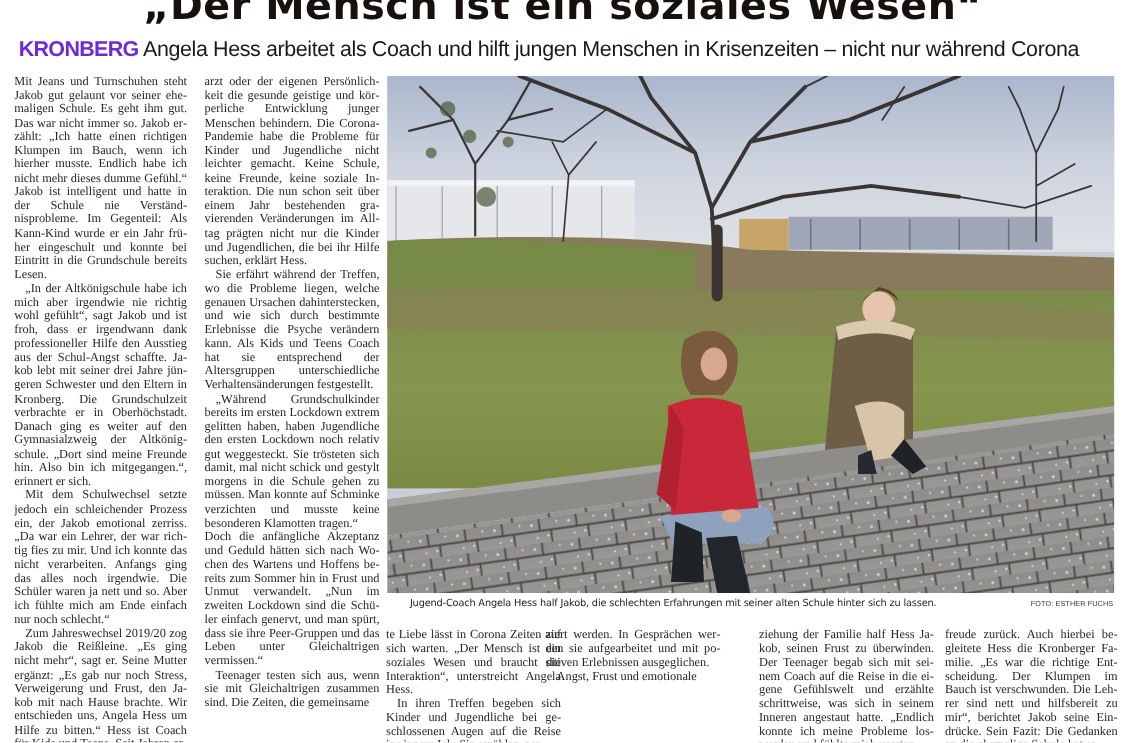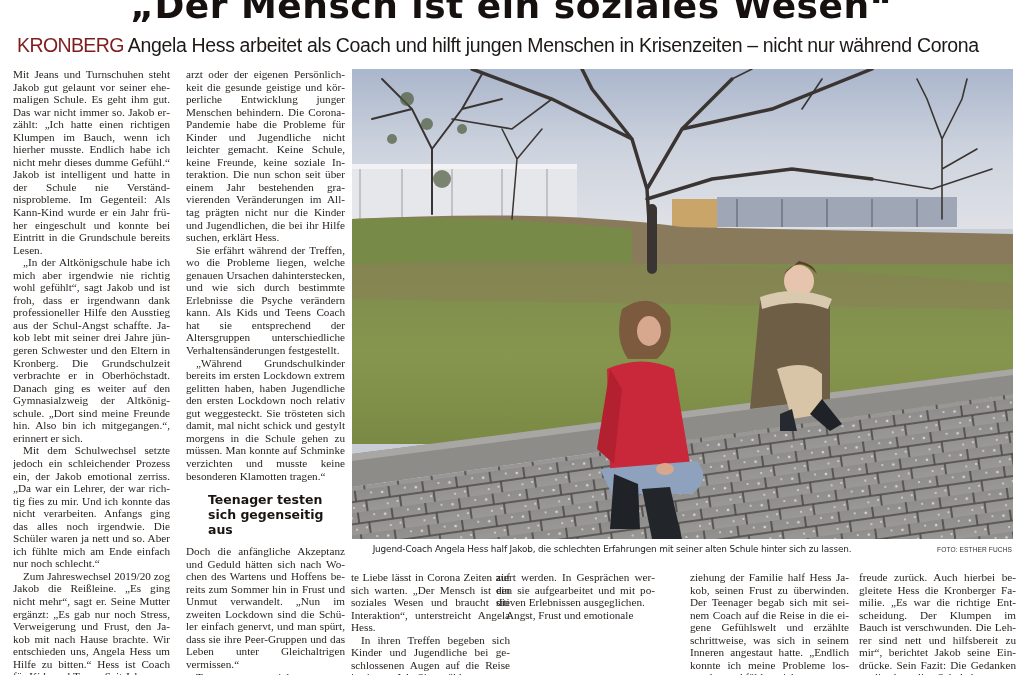--- a/index.html
+++ b/index.html
@@ -12,21 +12,21 @@
       font-family: "DejaVu Sans", "Liberation Sans", sans-serif;
       font-weight: bold; font-size: 36px; letter-spacing: 0.5px;
       color: #16110f; line-height: 40px; white-space: nowrap;
     }
     .subline {
       position: absolute; left: 17px; top: 33px; width: 1000px;
       font-family: "Liberation Sans", "DejaVu Sans", sans-serif;
       font-size: 19.5px; line-height: 24px; color: #1c1816; white-space: nowrap;
       letter-spacing: -0.35px;
     }
-    .subline .dateline { color: #7f1d1d; font-weight: normal; letter-spacing: -0.6px; }
+    .subline .dateline { color: #6d28d9; font-weight: bold; letter-spacing: -0.6px; }
 
     .col {
       position: absolute; top: 68px;
       font-family: "Liberation Serif", "DejaVu Serif", serif;
       font-size: 11.2px; line-height: 12.55px; color: #2a2420;
       text-align: justify; hyphens: manual; overflow: hidden;
     }
     .col p { text-indent: 0; }
     .col p + p { text-indent: 10px; }
     .col p.first { text-indent: 0; }
@@ -78,21 +78,20 @@
   <p class="first">Mit Jeans und Turnschuhen steht Jakob gut gelaunt vor seiner ehe­maligen Schule. Es geht ihm gut. Das war nicht immer so. Jakob er­zählt: „Ich hatte einen richtigen Klumpen im Bauch, wenn ich hierher musste. Endlich habe ich nicht mehr dieses dumme Ge­fühl.“ Jakob ist intelligent und hatte in der Schule nie Verständ­nisprobleme. Im Gegenteil: Als Kann-Kind wurde er ein Jahr frü­her eingeschult und konnte bei Eintritt in die Grundschule be­reits Lesen.</p>
   <p>„In der Altkönigschule habe ich mich aber irgendwie nie richtig wohl gefühlt“, sagt Jakob und ist froh, dass er irgendwann dank professioneller Hilfe den Ausstieg aus der Schul-Angst schaffte. Ja­kob lebt mit seiner drei Jahre jün­geren Schwester und den Eltern in Kronberg. Die Grundschulzeit verbrachte er in Oberhöchstadt. Danach ging es weiter auf den Gymnasialzweig der Altkönig­schule. „Dort sind meine Freunde hin. Also bin ich mitgegangen.“, erinnert er sich.</p>
   <p>Mit dem Schulwechsel setzte jedoch ein schleichender Prozess ein, der Jakob emotional zerriss. „Da war ein Lehrer, der war rich­tig fies zu mir. Und ich konnte das nicht verarbeiten. Anfangs ging das alles noch irgendwie. Die Schüler waren ja nett und so. Aber ich fühlte mich am Ende einfach nur noch schlecht.“</p>
   <p>Zum Jahreswechsel 2019/20 zog Jakob die Reißleine. „Es ging nicht mehr“, sagt er. Seine Mutter ergänzt: „Es gab nur noch Stress, Verweigerung und Frust, den Ja­kob mit nach Hause brachte. Wir entschieden uns, Angela Hess um Hilfe zu bitten.“ Hess ist Coach für Kids und Teens. Seit Jahren ar­beitet sie mit Kindern und Ju­gendlichen, die durch Erlebnisse im persönlichen Umfeld emotio­</p>
 </div>
 
 <div class="col col2">
   <p class="first">arzt oder der eigenen Persönlich­keit die gesunde geistige und kör­perliche Entwicklung junger Menschen behindern. Die Corona-Pandemie habe die Probleme für Kinder und Jugendliche nicht leichter gemacht. Keine Schule, keine Freunde, keine soziale In­teraktion. Die nun schon seit über einem Jahr bestehenden gra­vierenden Veränderungen im All­tag prägten nicht nur die Kinder und Jugendlichen, die bei ihr Hil­fe suchen, erklärt Hess.</p>
   <p>Sie erfährt während der Tref­fen, wo die Probleme liegen, wel­che genauen Ursachen dahinter­stecken, und wie sich durch be­stimmte Erlebnisse die Psyche verändern kann. Als Kids und Teens Coach hat sie entsprechend der Altersgruppen unterschiedli­che Verhaltensänderungen festge­stellt.</p>
   <p>„Während Grundschulkinder bereits im ersten Lockdown ex­trem gelitten haben, haben Ju­gendliche den ersten Lockdown noch relativ gut weggesteckt. Sie trösteten sich damit, mal nicht schick und gestylt morgens in die Schule gehen zu müssen. Man konnte auf Schminke verzichten und musste keine besonderen Klamotten tragen.“</p>
-  <div class="subhead">Teenager testen sich gegenseitig aus</div>
   <p class="first">Doch die anfängliche Akzeptanz und Geduld hätten sich nach Wo­chen des Wartens und Hoffens be­reits zum Sommer hin in Frust und Unmut verwandelt. „Nun im zweiten Lockdown sind die Schü­ler einfach genervt, und man spürt, dass sie ihre Peer-Gruppen und das Leben unter Gleichaltri­gen vermissen.“</p>
   <p>Teenager testen sich aus, wenn sie mit Gleichaltrigen zusammen sind. Die Zeiten, die gemeinsame</p>
 </div>
 
 <div class="photo">
   <svg viewBox="0 0 661 470" preserveAspectRatio="none">
     <defs>
       <linearGradient id="sky" x1="0" y1="0" x2="0" y2="1">
         <stop offset="0" stop-color="#aab6cc"></stop>
         <stop offset="0.5" stop-color="#cdd3de"></stop>

